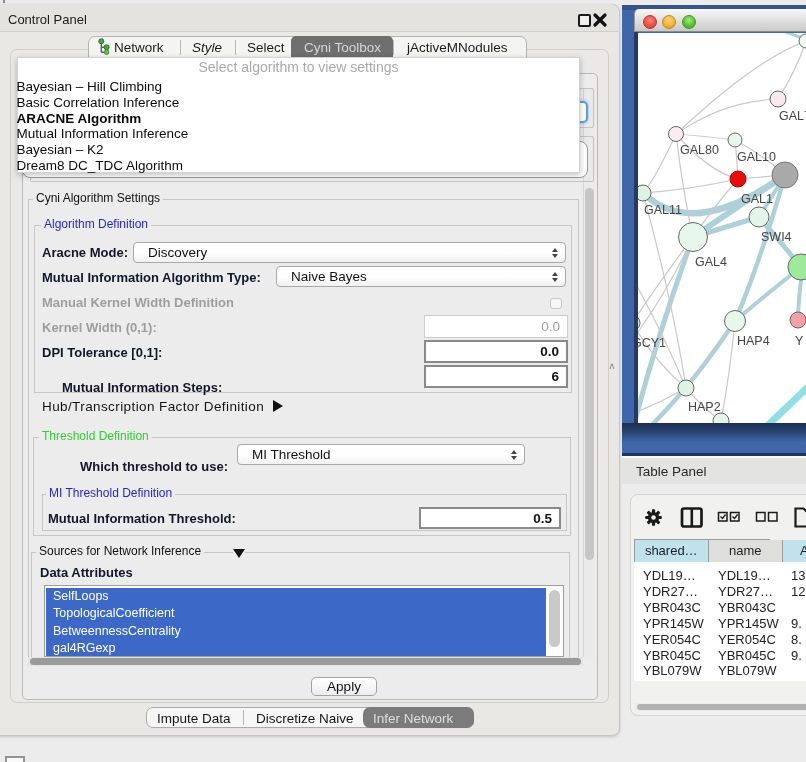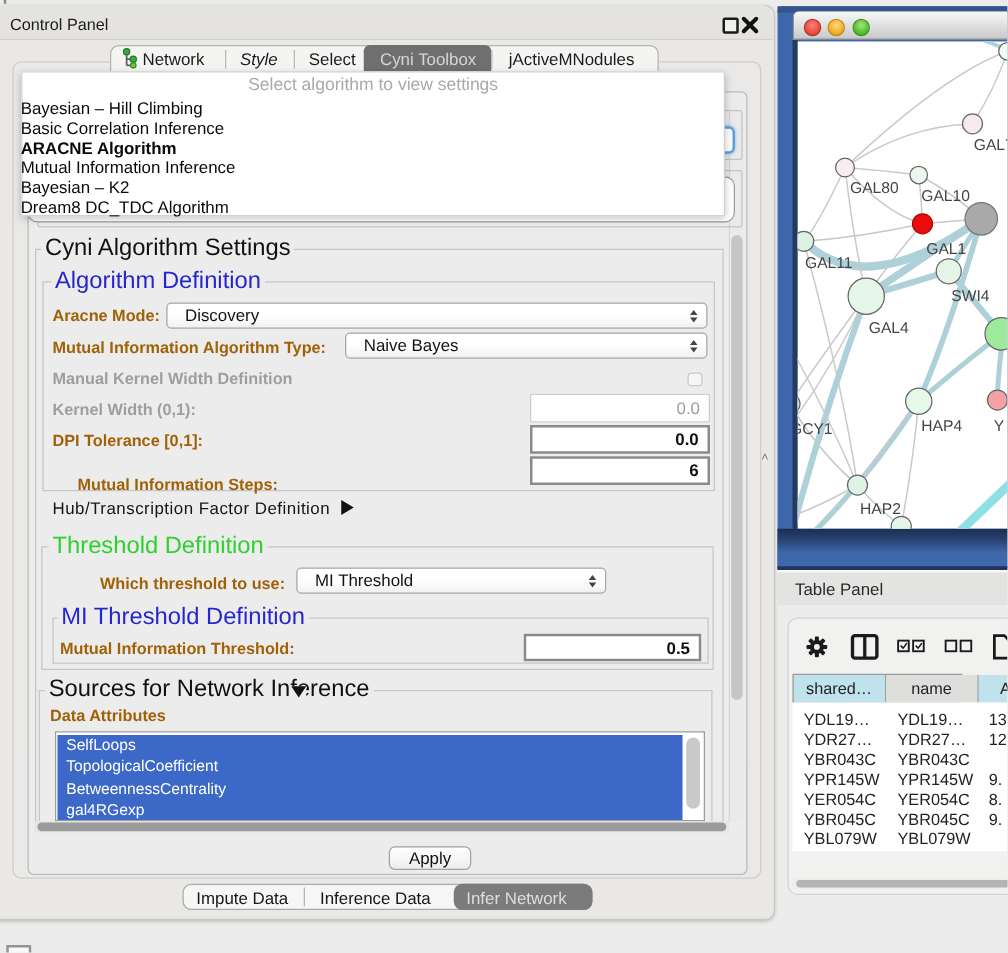--- a/index.html
+++ b/index.html
@@ -5,22 +5,22 @@
   html,body{margin:0;padding:0;}
   body{width:806px;height:762px;background:#ececec;font-family:"Liberation Sans",sans-serif;position:relative;overflow:hidden;}
   .abs{position:absolute;}
   .bold{font-weight:bold;}
   .combo{background:linear-gradient(180deg,#ffffff 0%,#fdfdfd 55%,#f1f1f1 100%);border:1px solid #a8a8a8;border-radius:4px;box-sizing:border-box;}
   .combo .ctext{position:absolute;left:14px;top:0;bottom:0;display:flex;align-items:center;font-size:13.5px;color:#111;}
   .spin{position:absolute;right:6px;top:50%;transform:translateY(-50%);width:7px;height:10px;}
   .spin:before{content:"";position:absolute;left:0;top:0;border-left:3.2px solid transparent;border-right:3.2px solid transparent;border-bottom:4px solid #444;}
   .spin:after{content:"";position:absolute;left:0;bottom:0;border-left:3.2px solid transparent;border-right:3.2px solid transparent;border-top:4px solid #444;}
   .fs{box-sizing:border-box;border:1px solid #c6c6c6;}
-  .fslabel{position:absolute;background:#ececec;padding:0 3px;font-size:19px;white-space:nowrap;line-height:13px;}
-  .lbl{position:absolute;font-size:13px;font-weight:bold;color:#a16207;white-space:nowrap;}
+  .fslabel{position:absolute;background:#ececec;padding:0 3px;font-size:12px;white-space:nowrap;line-height:13px;}
+  .lbl{position:absolute;font-size:13px;font-weight:bold;color:#0f172a;white-space:nowrap;}
   .field{position:absolute;background:#fff;box-sizing:border-box;font-size:13.5px;display:flex;align-items:center;justify-content:flex-end;padding-right:7px;}
 </style>
 </head>
 <body>
 
 <div class="abs" style="left:3px;top:0;width:2px;height:3px;background:#8a8a8a;"></div>
 
 <div class="abs" style="left:-8px;top:4px;width:626px;height:730px;background:#eae8e5;border:1px solid #c9c7c4;border-radius:8px;box-shadow:0 1px 3px rgba(0,0,0,0.18);"></div>
 
 <div class="abs" style="left:-8px;top:4px;width:626px;height:27px;background:#e5e3e0;border-bottom:1px solid #d2d0cd;border-radius:8px 8px 0 0;"></div>
@@ -87,21 +87,21 @@
 <div class="field" style="left:424px;top:340px;width:144px;height:23px;border:2px solid #8a8a8a;color:#111;font-weight:bold;">0.0</div>
 <div class="lbl" style="left:42px;top:380px;padding-left:20px;">Mutual Information Steps:</div>
 <div class="field" style="left:424px;top:365px;width:144px;height:23px;border:2px solid #8a8a8a;color:#111;font-weight:bold;">6</div>
 
 <div class="abs" style="left:42px;top:399px;font-size:13.5px;color:#141414;letter-spacing:0.4px;">Hub/Transcription Factor Definition</div>
 <div class="abs" style="left:273px;top:400px;width:0;height:0;border-top:6.5px solid transparent;border-bottom:6.5px solid transparent;border-left:10px solid #111;"></div>
 
 <div class="abs fs" style="left:33px;top:437px;width:538px;height:99px;"></div>
 <div class="fslabel" style="left:39px;top:430px;color:#2ed12e;">Threshold Definition</div>
 <div class="lbl" style="left:80px;top:459px;">Which threshold to use:</div>
-<div class="abs combo" style="left:237px;top:454px;width:248px;height:21px;padding-left:34px;">
+<div class="abs combo" style="left:237px;top:444px;width:288px;height:21px;padding-left:34px;">
     <span class="ctext">MI Threshold</span>
     <span class="spin"></span>
   </div>
 
 <div class="abs fs" style="left:42px;top:494px;width:525px;height:37px;"></div>
 <div class="fslabel" style="left:46px;top:487px;color:#2626cf;">MI Threshold Definition</div>
 <div class="lbl" style="left:48px;top:511px;">Mutual Information Threshold:</div>
 <div class="field" style="left:419px;top:507px;width:142px;height:22px;border:2px solid #8a8a8a;color:#111;font-weight:bold;">0.5</div>
 
 <div class="abs fs" style="left:31px;top:552px;width:539px;height:105px;border-bottom:none;"></div>
@@ -116,21 +116,21 @@
 
 <div class="abs" style="left:28px;top:657px;width:555px;height:9px;background:#e4e4e4;"></div>
 <div class="abs" style="left:30px;top:658px;width:551px;height:7px;background:#9b9b9b;border-radius:4px;"></div>
 
 <div class="abs" style="left:271px;top:677px;width:66px;height:19px;background:linear-gradient(180deg,#ffffff,#ededed);border:1px solid #a3a3a3;border-radius:5px;box-sizing:border-box;display:flex;align-items:center;justify-content:center;font-size:13.5px;color:#111;margin-left:40px;">Apply</div>
 
 <div class="abs" style="left:146px;top:707px;width:328px;height:21px;background:#f6f6f6;border:1px solid #ababab;border-radius:7px;box-sizing:border-box;"></div>
 <div class="abs" style="left:243px;top:710px;width:1px;height:15px;background:#b5b5b5;"></div>
 <div class="abs" style="left:363px;top:707px;width:111px;height:21px;background:#7b7b7b;border-radius:7px;"></div>
 <div class="abs" style="left:157px;top:711px;font-size:13.5px;font-weight:500;color:#151515;">Impute Data</div>
-<div class="abs" style="left:256px;top:711px;font-size:13.5px;font-weight:500;color:#151515;">Inference Data</div>
+<div class="abs" style="left:256px;top:711px;font-size:13.5px;font-weight:500;color:#151515;">Discretize Naive</div>
 <div class="abs" style="left:373px;top:711px;font-size:13.5px;font-weight:500;color:#dedede;">Infer Network</div>
 
 <div class="abs" style="left:5px;top:756px;width:16px;height:12px;border:2px solid #949494;background:#fafafa;"></div>
 
 <div class="abs" style="left:609px;top:361px;font-size:10px;color:#777;">˄</div>
 
 <div class="abs" style="left:622px;top:5px;width:184px;height:450px;background:#3e66aa;border-radius:4px 0 0 0;"></div>
 <div class="abs" style="left:622px;top:5px;width:184px;height:5px;background:#35548c;"></div>
 <div class="abs" style="left:622px;top:423px;width:184px;height:32px;background:linear-gradient(180deg,#1c2f52 0%,#27406e 25%,#3e67ac 60%,#3e67ac 100%);"></div>
 <div class="abs" style="left:622px;top:453px;width:184px;height:2.5px;background:#20355c;"></div>

